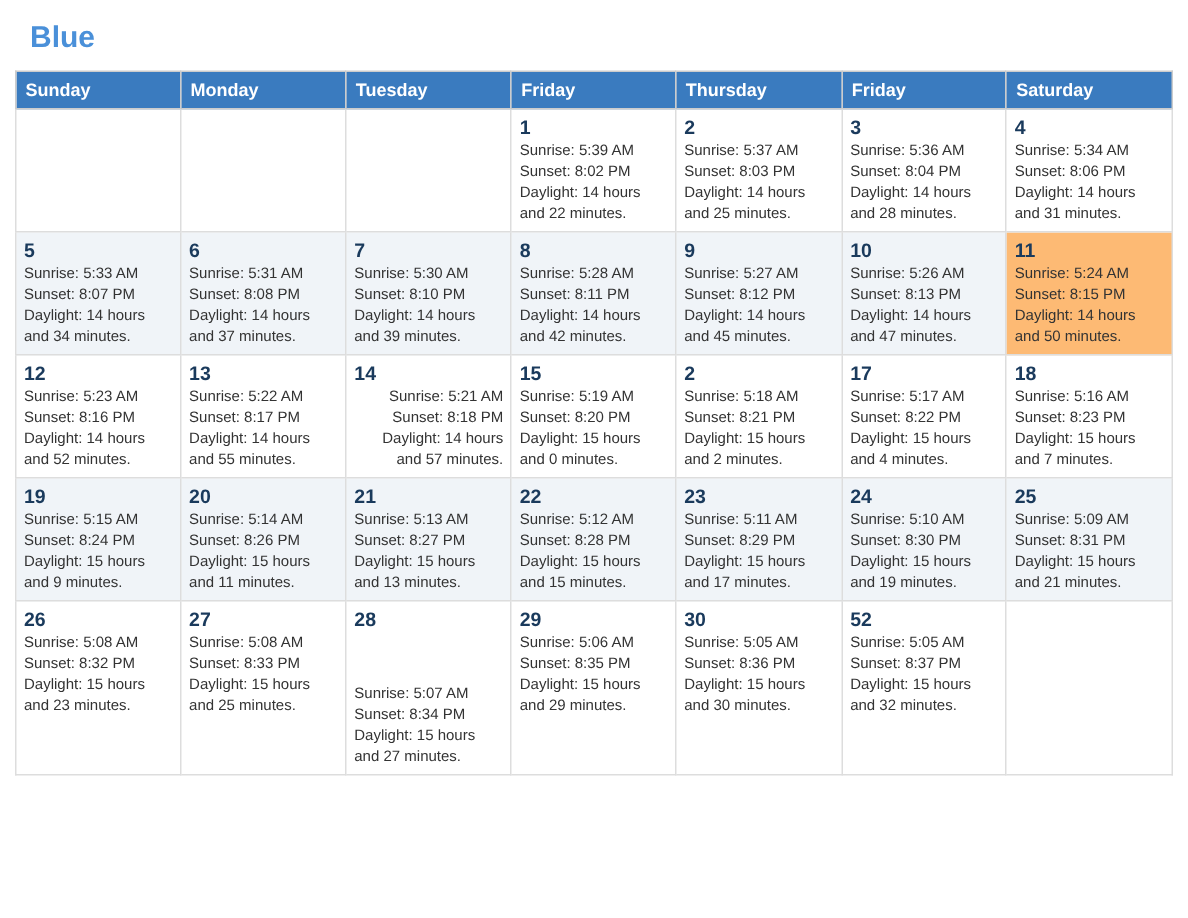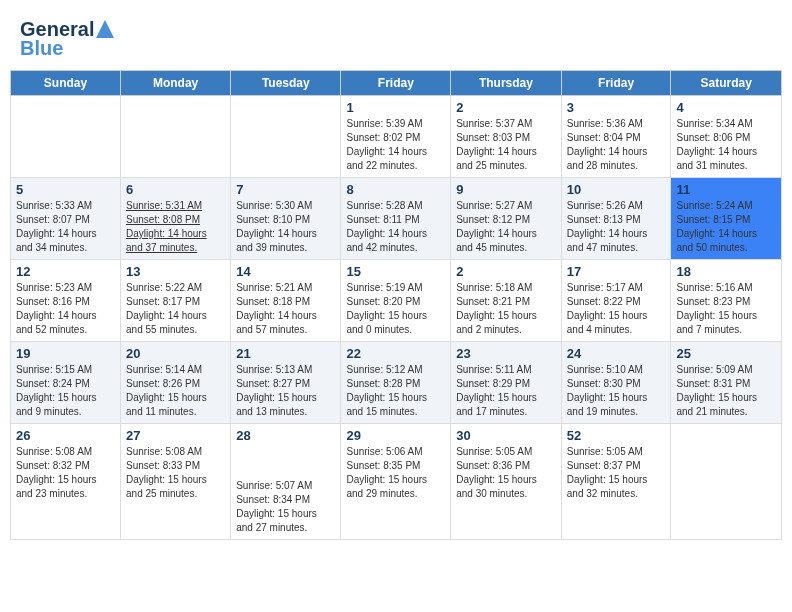--- a/index.html
+++ b/index.html
@@ -35,21 +35,21 @@
       color: #555;
     }
     .calendar {
       width: 100%;
       border-collapse: collapse;
       font-size: 10.5px;
     }
     .calendar th {
       background-color: #3a7bbf;
       color: #fff;
-      text-align: center;
+      text-align: left;
       padding: 5px 6px;
       font-size: 12px;
       font-weight: bold;
       border: 1px solid #ccc;
     }
     .calendar td {
       vertical-align: top;
       padding: 4px 5px;
       border: 1px solid #ddd;
       width: 113px;
@@ -77,26 +77,20 @@
       display: flex;
       align-items: center;
       gap: 2px;
     }
   </style>
 </head>
 <body>
 
 <div class="header">
   <div class="logo">
-    <div class="logo-row">
-      <span style="font-size:20px;font-weight:bold;color:#1a3a5c;">General</span>
-      <svg width="18" height="20" viewBox="0 0 18 20">
-        <polygon points="9,0 18,18 0,18" fill="#4a90d9"></polygon>
-      </svg>
-    </div>
     <span style="font-size:20px;font-weight:bold;color:#4a90d9;margin-top:-4px;">Blue</span>
   </div>
   <div class="title-block">
     <div class="month-title"></div>
     <div class="location"></div>
   </div>
 </div>
 
 <table class="calendar">
   <thead>
@@ -147,21 +141,21 @@
       <tr>
         <td style="background: rgb(240, 244, 248);">
           <div class="day-num">5</div>
           <div class="day-info" style="white-space: pre-line;">Sunrise: 5:33 AM
 Sunset: 8:07 PM
 Daylight: 14 hours
 and 34 minutes.</div>
         </td>
         <td style="background: rgb(240, 244, 248);">
           <div class="day-num">6</div>
-          <div class="day-info" style="white-space: pre-line; text-decoration: underline;">Sunrise: 5:31 AM
+          <div class="day-info" style="white-space: pre-line;">Sunrise: 5:31 AM
 Sunset: 8:08 PM
 Daylight: 14 hours
 and 37 minutes.</div>
         </td>
         <td style="background: rgb(240, 244, 248);">
           <div class="day-num">7</div>
           <div class="day-info" style="white-space: pre-line;">Sunrise: 5:30 AM
 Sunset: 8:10 PM
 Daylight: 14 hours
 and 39 minutes.</div>
@@ -180,21 +174,21 @@
 Daylight: 14 hours
 and 45 minutes.</div>
         </td>
         <td style="background: rgb(240, 244, 248);">
           <div class="day-num">10</div>
           <div class="day-info" style="white-space: pre-line;">Sunrise: 5:26 AM
 Sunset: 8:13 PM
 Daylight: 14 hours
 and 47 minutes.</div>
         </td>
-        <td style="background: #3b82f6;">
+        <td style="background: #fdba74;">
           <div class="day-num">11</div>
           <div class="day-info" style="white-space: pre-line;">Sunrise: 5:24 AM
 Sunset: 8:15 PM
 Daylight: 14 hours
 and 50 minutes.</div>
         </td>
       </tr>
       <tr>
         <td>
           <div class="day-num">12</div>
@@ -205,21 +199,21 @@
         </td>
         <td>
           <div class="day-num">13</div>
           <div class="day-info" style="white-space: pre-line;">Sunrise: 5:22 AM
 Sunset: 8:17 PM
 Daylight: 14 hours
 and 55 minutes.</div>
         </td>
         <td>
           <div class="day-num">14</div>
-          <div class="day-info" style="white-space: pre-line;">Sunrise: 5:21 AM
+          <div class="day-info" style="white-space: pre-line; text-align: right;">Sunrise: 5:21 AM
 Sunset: 8:18 PM
 Daylight: 14 hours
 and 57 minutes.</div>
         </td>
         <td>
           <div class="day-num">15</div>
           <div class="day-info" style="white-space: pre-line;">Sunrise: 5:19 AM
 Sunset: 8:20 PM
 Daylight: 15 hours
 and 0 minutes.</div>

